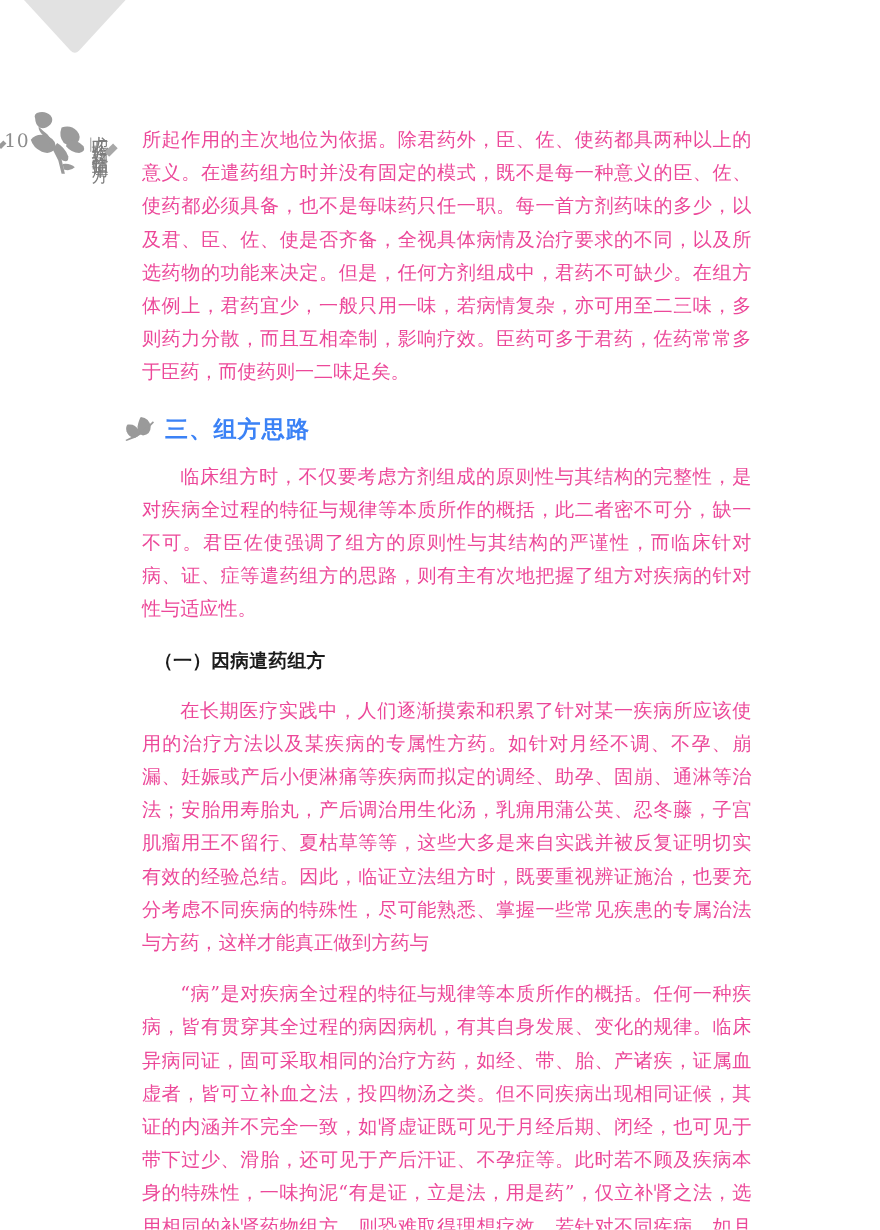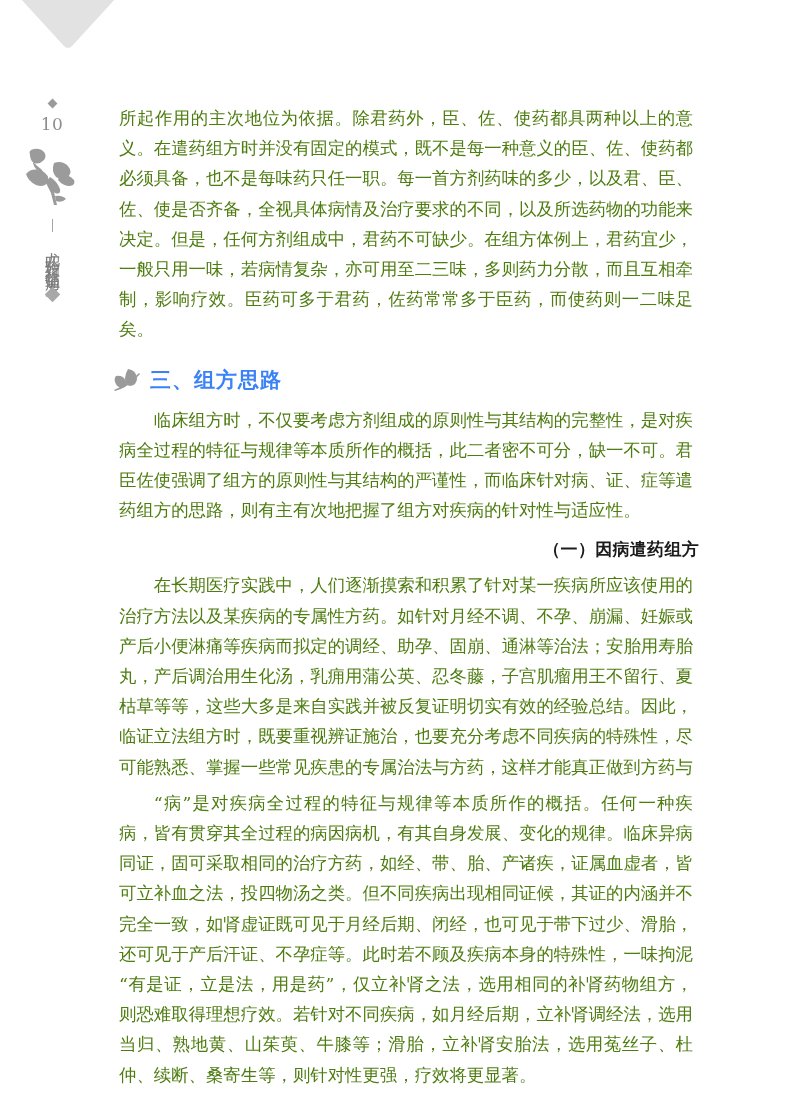--- a/index.html
+++ b/index.html
@@ -27,21 +27,20 @@
   }
   .corner-chevron svg { display: block; }
 
   
   .sidebar {
     position: absolute;
     left: 0;
     top: 100px;
     width: 104px;
     display: flex;
-    flex-direction: column;
     align-items: center;
   }
   .marker-diamond-sm {
     width: 7px;
     height: 7px;
     background: #9a9a9a;
     transform: rotate(45deg);
     margin-bottom: 9px;
   }
   .folio {
@@ -85,25 +84,25 @@
   .content {
     position: absolute;
     left: 113px;
     top: 97px;
     width: 586px;
   }
   .body-para {
     font-family: "DejaVu Serif", "Liberation Serif", serif;
     font-size: 17.4px;
     line-height: 30.2px;
-    color: #4d7c0f;
+    color: #ec4899;
     text-align: justify;
     text-align-last: left;
     text-justify: inter-character;
-    margin: 6px;
+    margin: 16px;
   }
   .body-para.indent { text-indent: 2em; }
   .body-para + .body-para { margin-top: 0; }
 
   
   .section-heading {
     display: flex;
     align-items: center;
     margin-top: 22px;
     margin-bottom: 12px;
@@ -126,21 +125,20 @@
 
   
   .sub-heading {
     font-family: "DejaVu Sans", "Liberation Sans", sans-serif;
     font-size: 17px;
     color: #1b1b1b;
     line-height: 30px;
     margin: 9px 0 2px 0;
     text-indent: 1.6em;
     letter-spacing: 0.3px;
-    text-align: right;
   }
 </style>
 </head>
 <body>
 
 <div class="page">
 
   <div class="corner-chevron">
     <svg viewBox="0 0 96 52" width="96" height="52" aria-hidden="true">
       <path d="M0 0 L96 0 L52 48 Q48 52 44 48 Z" fill="#e2e2e2"></path>

